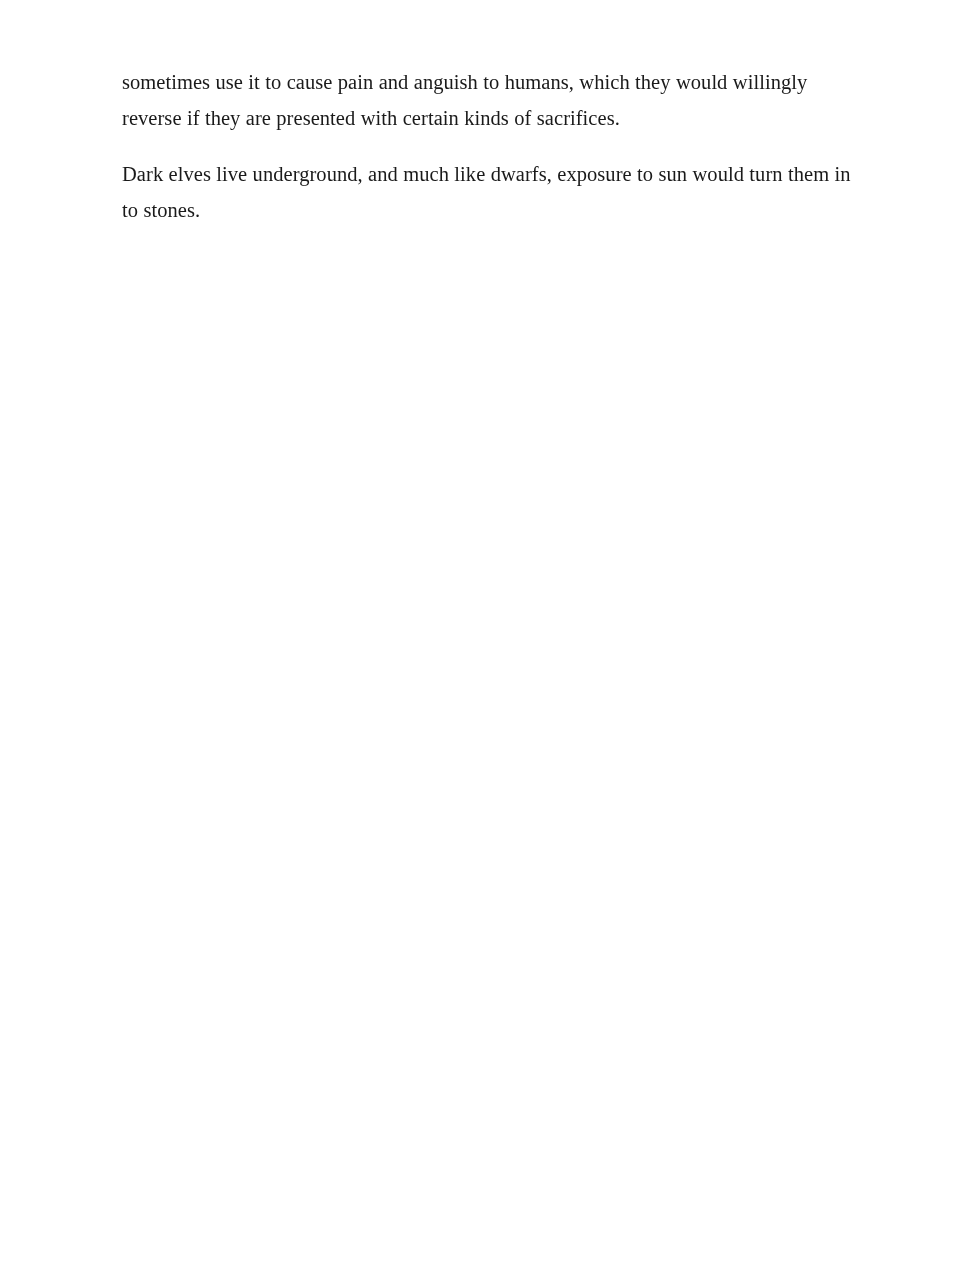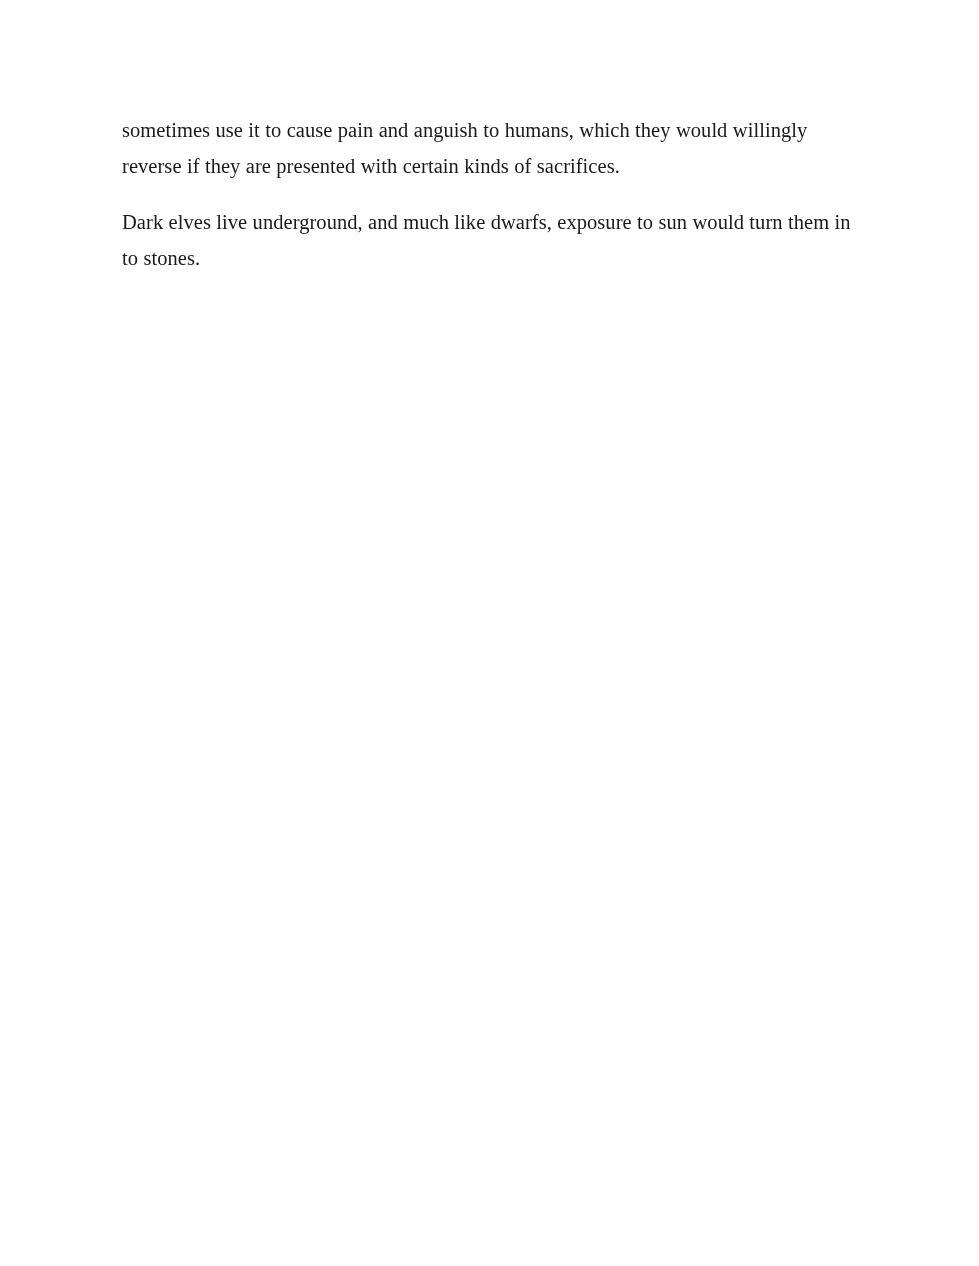--- a/index.html
+++ b/index.html
@@ -13,21 +13,21 @@
     font-family: "Liberation Serif", serif;
     color: #000000;
     overflow: hidden;
   }
   .page {
     position: relative;
     width: 979px;
     height: 940px;
     background: #ffffff;
     box-sizing: border-box;
-    padding: 112px 122px 0 122px;
+    padding: 64px 122px 0 122px;
   }
   .doc-body {
     width: 735px;
   }
   .para {
     font-size: 20.5px;
     line-height: 36px;
     margin: 0 0 20px 0;
     text-align: left;
     color: #1a1a1a;

